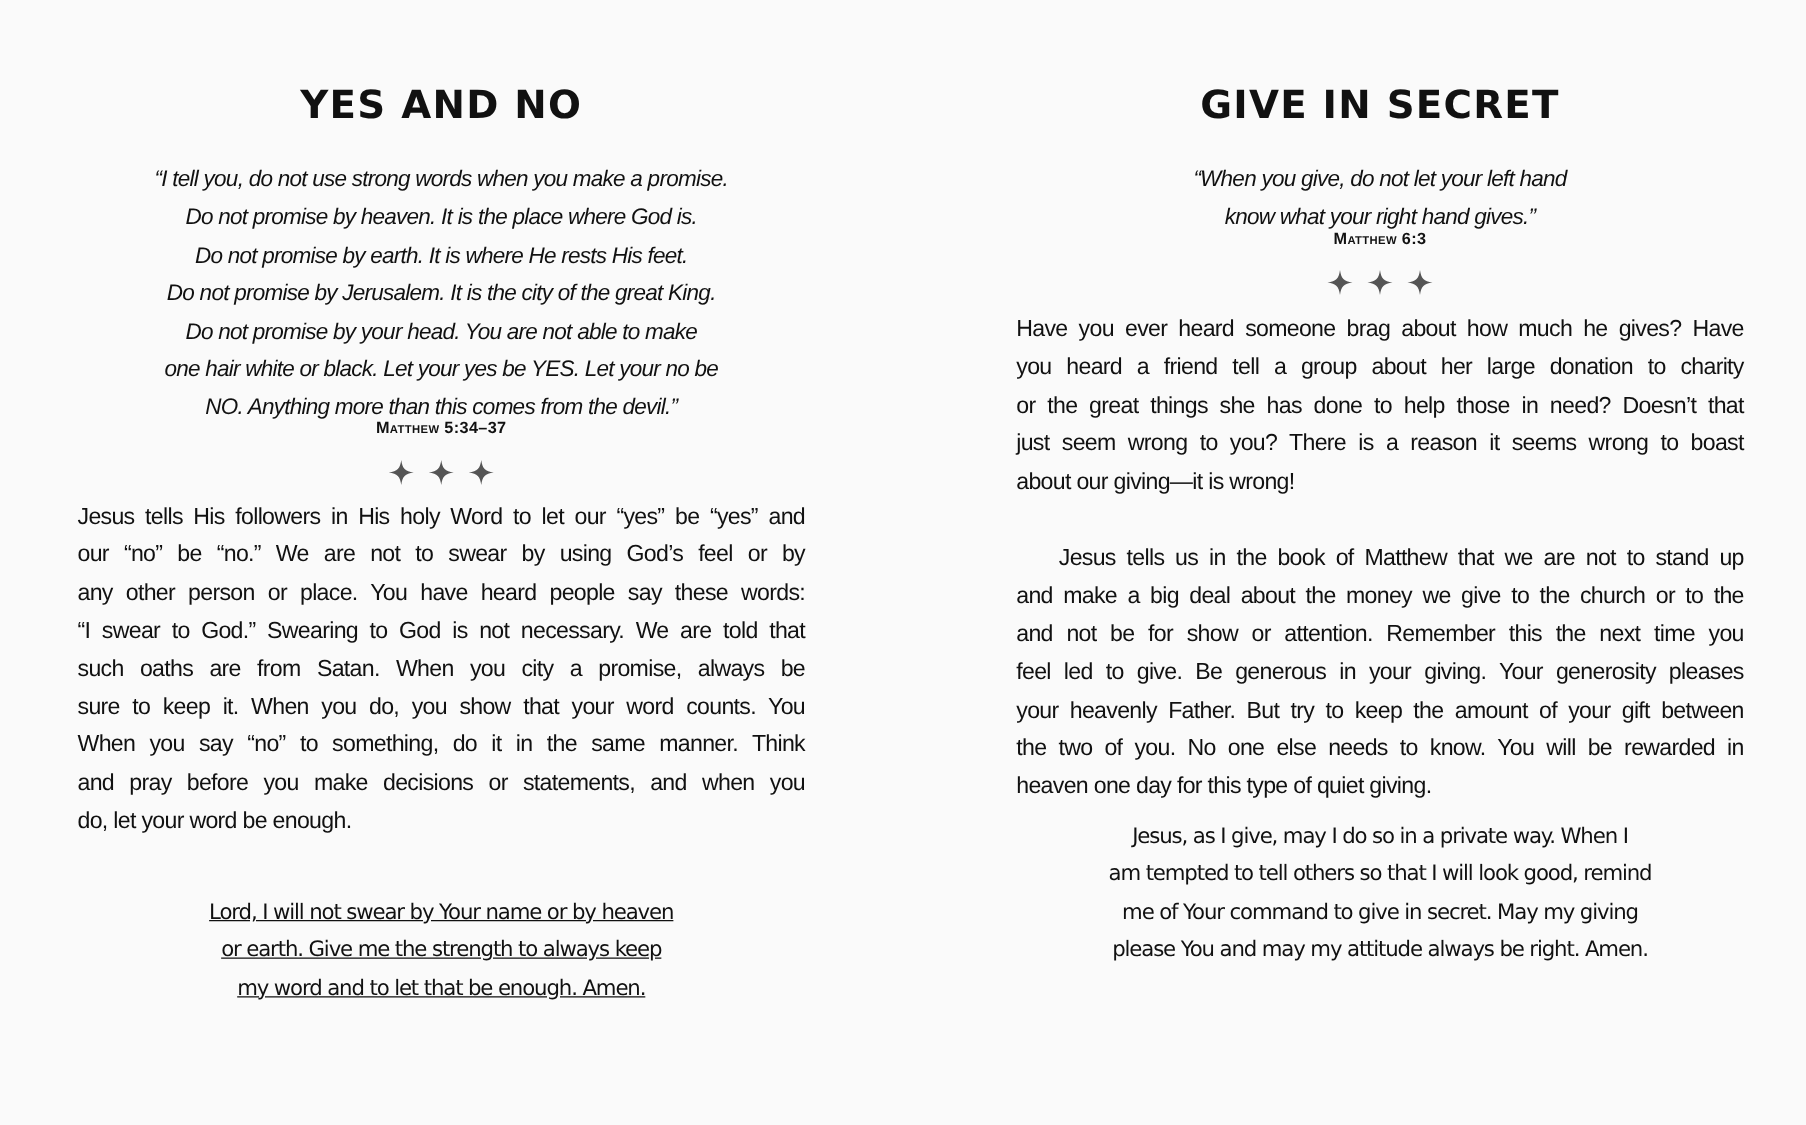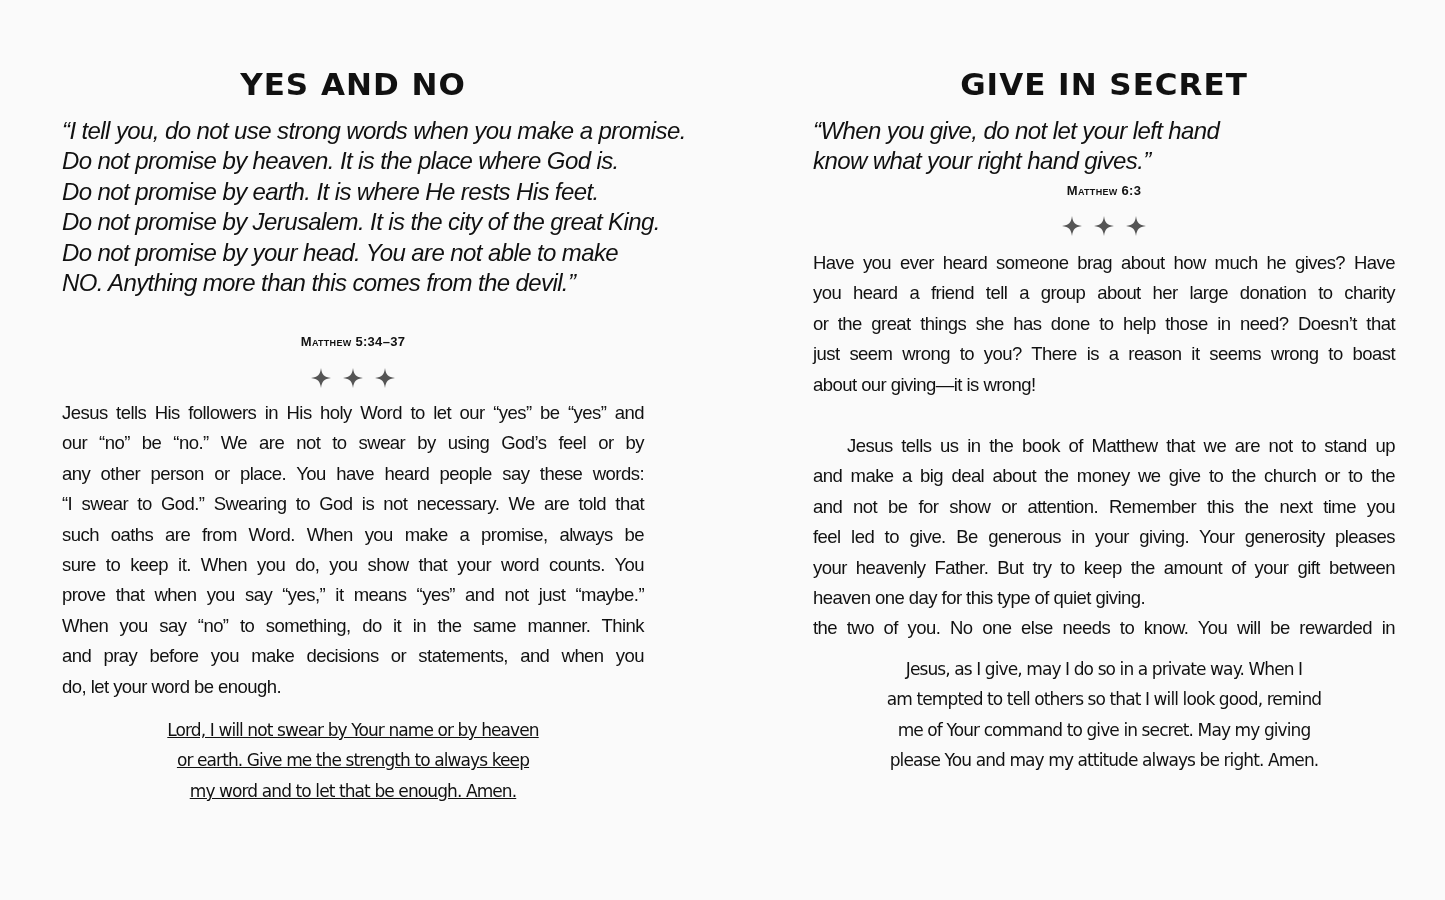--- a/index.html
+++ b/index.html
@@ -31,26 +31,27 @@
       font-family: "DejaVu Sans", sans-serif;
       font-weight: bold;
       font-size: 31px;
       letter-spacing: 1px;
       line-height: 40px;
       margin: 0;
     }
     .verse {
       position: absolute;
       left: 0; right: 0;
+      text-align: center;
       font-family: "Liberation Sans", sans-serif;
       font-style: italic;
-      font-size: 24px;
+      font-size: 18px;
       letter-spacing: -0.6px;
       line-height: 30.4px;
-      margin: 0;
+      margin: 12px;
     }
     .page-left .verse { top: 116px; }
     .page-right .verse { top: 116px; }
     .verse .line { display: block; white-space: nowrap; }
 
     .ref {
       position: absolute;
       left: 0; right: 0;
       text-align: center;
       font-family: "Liberation Sans", sans-serif;
@@ -113,20 +114,21 @@
 
 <div class="page page-left">
   <h1 class="title">YES AND NO</h1>
 
   <p class="verse">
     <span class="line">“I tell you, do not use strong words when you make a promise.</span>
     <span class="line">Do not promise by heaven. It is the place where God is.</span>
     <span class="line">Do not promise by earth. It is where He rests His feet.</span>
     <span class="line">Do not promise by Jerusalem. It is the city of the great King.</span>
     <span class="line">Do not promise by your head. You are not able to make</span>
+    <span class="line">one hair white or black. Let your yes be YES. Let your no be</span>
     <span class="line">NO. Anything more than this comes from the devil.”</span>
   </p>
 
   <div class="ref">Matthew 5:34–37</div>
 
   <div class="stars">
     <span class="star"><svg viewBox="0 0 24 24">
           <path d="M12 2 C13 9 15 11 22 12 C15 13 13 15 12 22 C11 15 9 13 2 12 C9 11 11 9 12 2 Z" fill="#555"></path>
         </svg></span>
     <span class="star"><svg viewBox="0 0 24 24">
@@ -135,23 +137,22 @@
     <span class="star"><svg viewBox="0 0 24 24">
           <path d="M12 2 C13 9 15 11 22 12 C15 13 13 15 12 22 C11 15 9 13 2 12 C9 11 11 9 12 2 Z" fill="#555"></path>
         </svg></span>
   </div>
 
   <p class="body">
     <span class="line">Jesus tells His followers in His holy Word to let our “yes” be “yes” and</span>
     <span class="line">our “no” be “no.” We are not to swear by using God’s feel or by</span>
     <span class="line">any other person or place. You have heard people say these words:</span>
     <span class="line">“I swear to God.” Swearing to God is not necessary. We are told that</span>
-    <span class="line">such oaths are from Word. When you make a promise, always be</span>
+    <span class="line">such oaths are from Satan. When you city a promise, always be</span>
     <span class="line">sure to keep it. When you do, you show that your word counts. You</span>
-    <span class="line">prove that when you say “yes,” it means “yes” and not just “maybe.”</span>
     <span class="line">When you say “no” to something, do it in the same manner. Think</span>
     <span class="line">and pray before you make decisions or statements, and when you</span>
     <span class="line last">do, let your word be enough.</span>
   </p>
 
   <p class="prayer">
     <span class="line">Lord, I will not swear by Your name or by heaven</span>
     <span class="line">or earth. Give me the strength to always keep</span>
     <span class="line">my word and to let that be enough. Amen.</span>
   </p>
@@ -183,22 +184,22 @@
     <span class="line">Have you ever heard someone brag about how much he gives? Have</span>
     <span class="line">you heard a friend tell a group about her large donation to charity</span>
     <span class="line">or the great things she has done to help those in need? Doesn’t that</span>
     <span class="line">just seem wrong to you? There is a reason it seems wrong to boast</span>
     <span class="line last">about our giving—it is wrong!</span>
     <span class="line indent">Jesus tells us in the book of Matthew that we are not to stand up</span>
     <span class="line">and make a big deal about the money we give to the church or to the</span>
     <span class="line">and not be for show or attention. Remember this the next time you</span>
     <span class="line">feel led to give. Be generous in your giving. Your generosity pleases</span>
     <span class="line">your heavenly Father. But try to keep the amount of your gift between</span>
+    <span class="line">the two of you. No one else needs to know. You will be rewarded in</span>
     <span class="line last">heaven one day for this type of quiet giving.</span>
-    <span class="line">the two of you. No one else needs to know. You will be rewarded in</span>
   </p>
 
   <p class="prayer">
     <span class="line">Jesus, as I give, may I do so in a private way. When I</span>
     <span class="line">am tempted to tell others so that I will look good, remind</span>
     <span class="line">me of Your command to give in secret. May my giving</span>
     <span class="line">please You and may my attitude always be right. Amen.</span>
   </p>
 </div>
 

